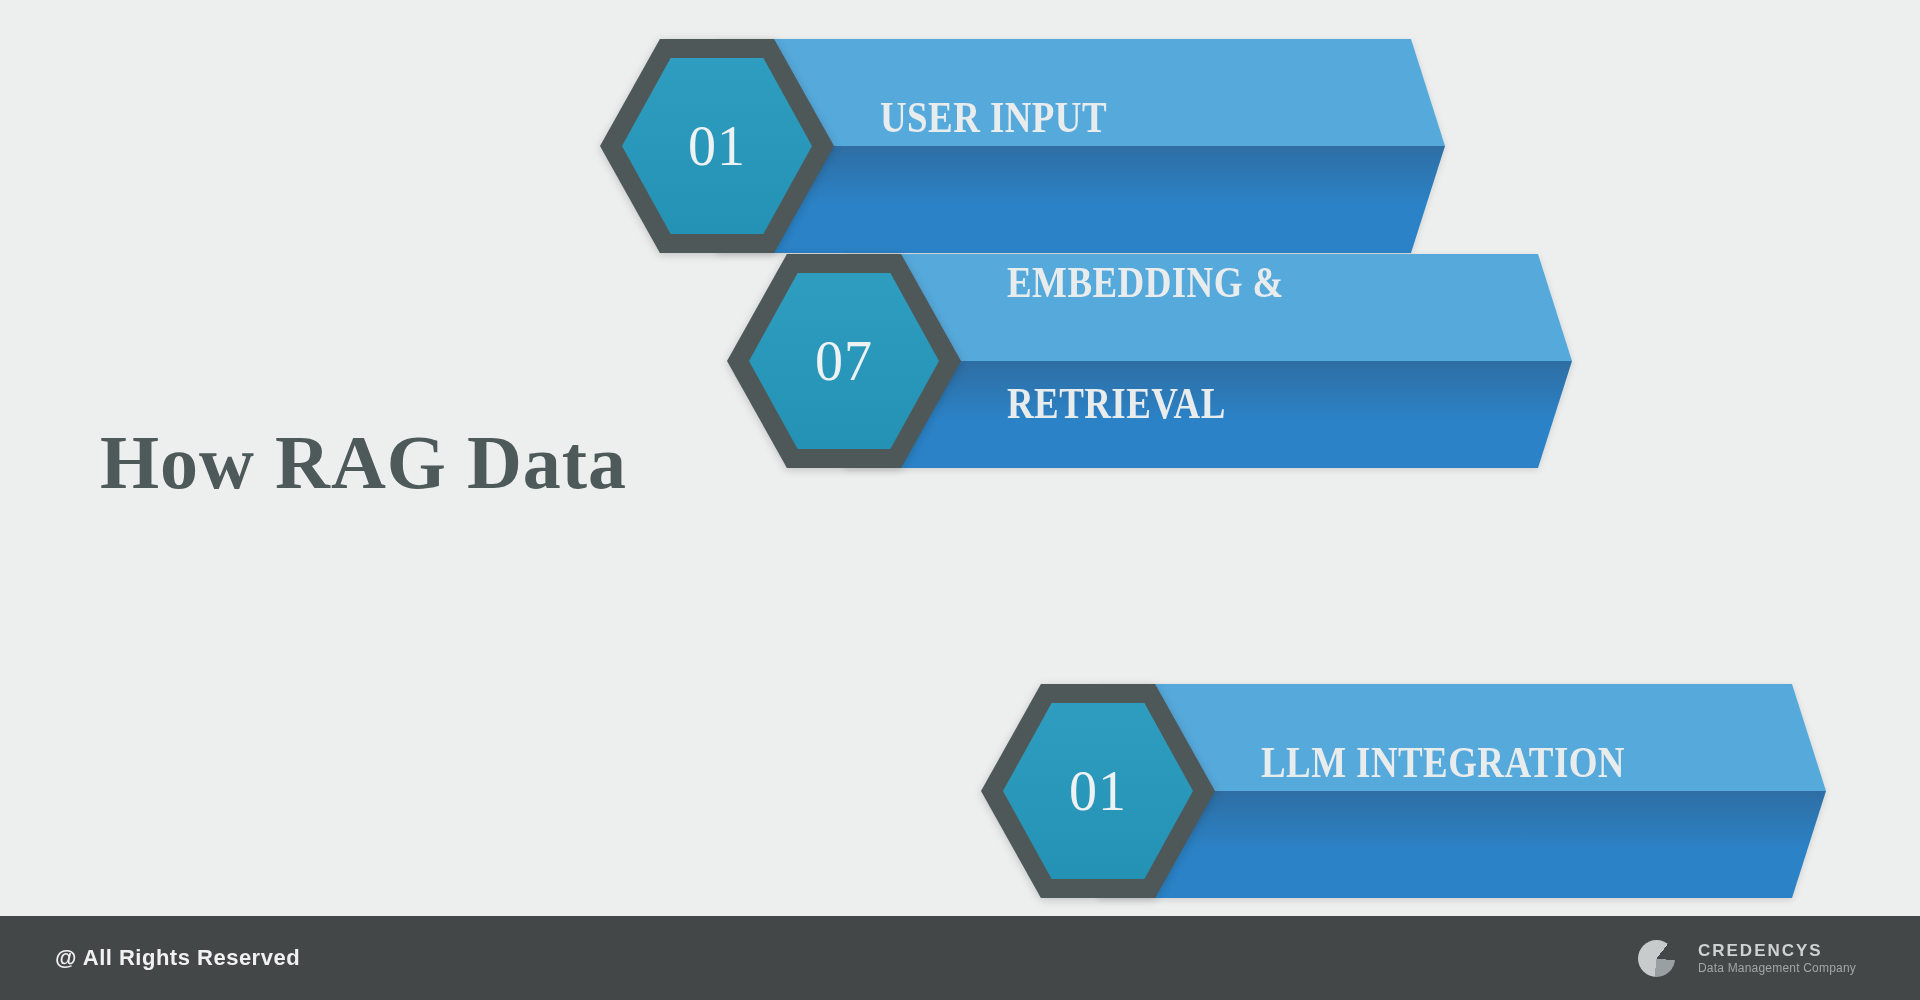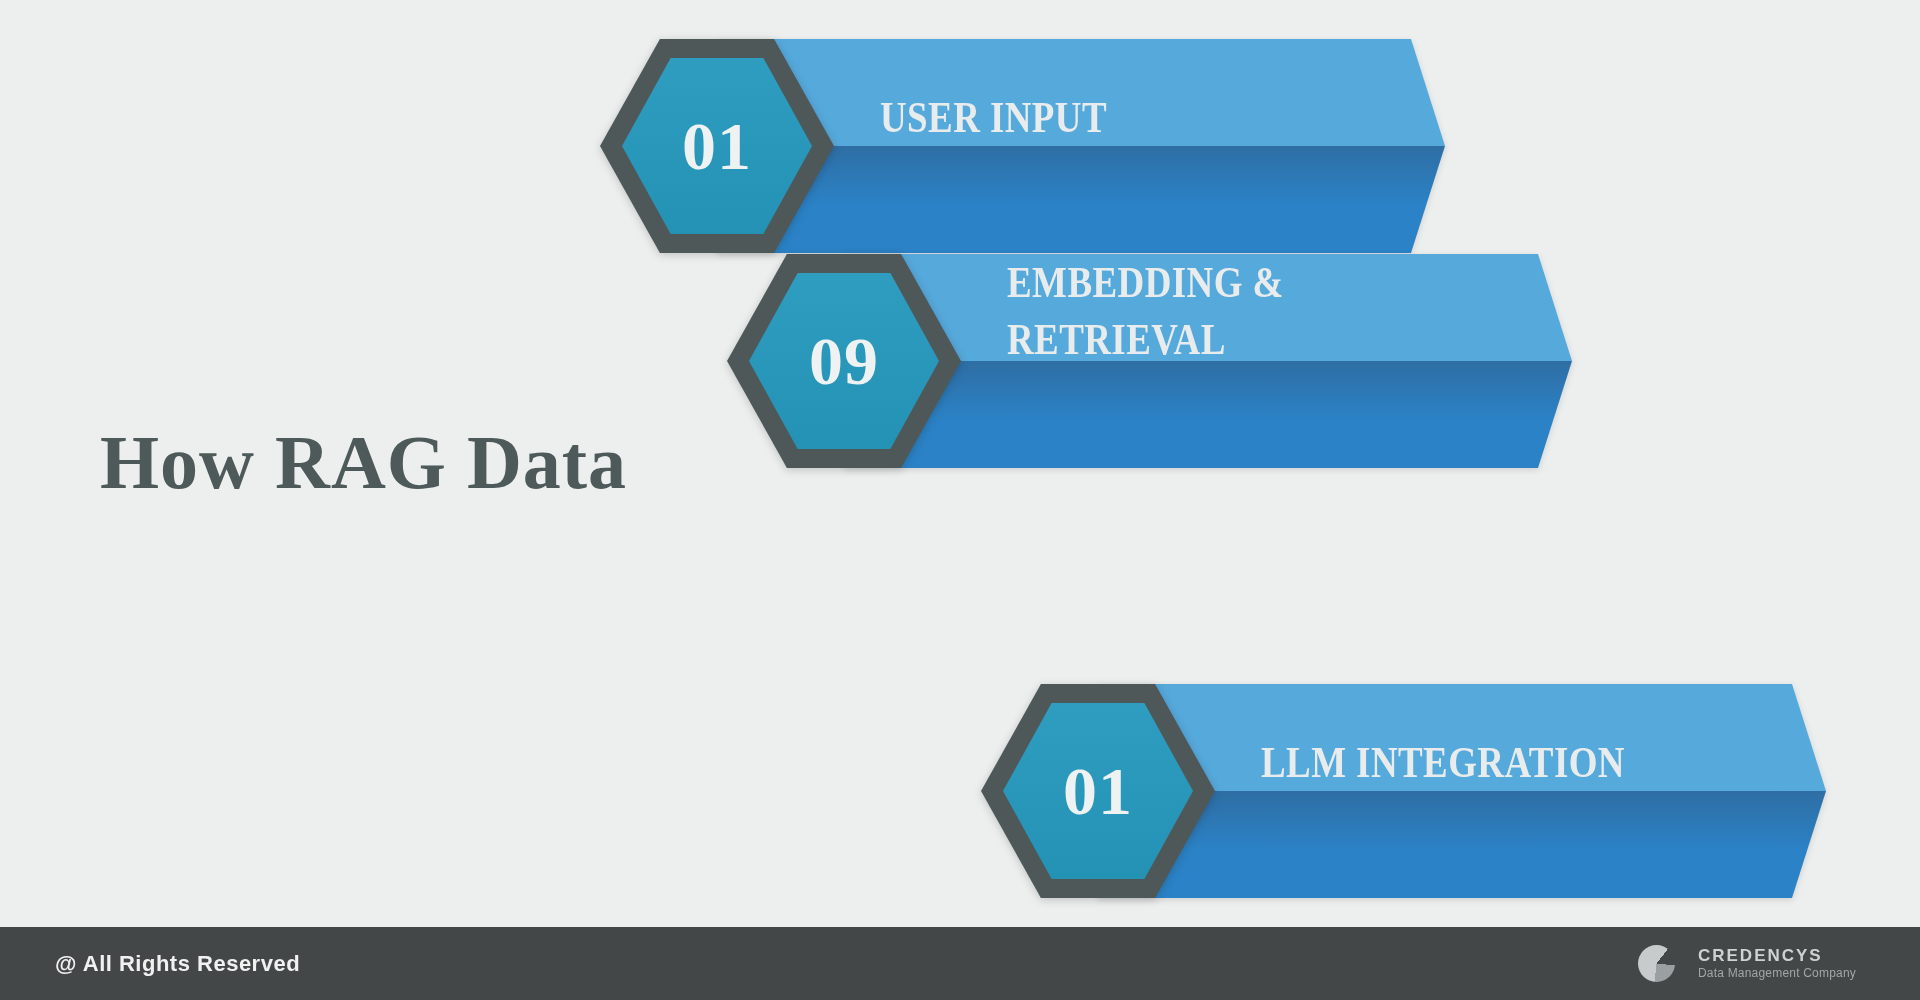--- a/index.html
+++ b/index.html
@@ -55,21 +55,21 @@
   }
   .band-bottom{
     position:absolute;left:0;top:50%;width:100%;height:50%;
     background:linear-gradient(180deg,var(--banner-dark-top) 0%,var(--banner-dark-bottom) 55%);
   }
   .banner-label{
     position:absolute;left:163px;top:0;height:107px;
     display:flex;flex-direction:column;justify-content:flex-end;
     padding-bottom:0;
   }
-  .banner-label.two-line{height:178px;justify-content:flex-start;padding-bottom:0;}
+  .banner-label.two-line{height:178px;justify-content:space-between;padding-bottom:0;}
   .banner-label span{
     display:inline-block;
     font-family:"Liberation Serif", serif;
     font-weight:bold;font-size:44px;line-height:57px;
     letter-spacing:0.5px;color:var(--label-text);
     transform:scaleX(0.84);transform-origin:left center;
     white-space:nowrap;
   }
 
   .hex{
@@ -81,27 +81,27 @@
     clip-path:polygon(0 50%, 25.6% 0, 74.4% 0, 100% 50%, 74.4% 100%, 25.6% 100%);
   }
   .hex-inner{
     position:absolute;left:22px;right:22px;top:19px;bottom:19px;
     background:linear-gradient(180deg,var(--hex-fill-top),var(--hex-fill-bottom));
     clip-path:polygon(0 50%, 25.6% 0, 74.4% 0, 100% 50%, 74.4% 100%, 25.6% 100%);
     display:flex;align-items:center;justify-content:center;
   }
   .hex-number{
     font-family:"Liberation Serif", serif;
-    font-weight:bold;font-size:68px;
+    font-weight:normal;font-size:56px;
     color:var(--number-text);letter-spacing:1px;
   }
 
   
   .footer{
-    position:absolute;left:0;bottom:0;width:1920px;height:73px;
+    position:absolute;left:0;bottom:0;width:1920px;height:84px;
     background:var(--footer-bar);
   }
   .copyright{
     position:absolute;left:55px;top:0;height:100%;
     display:flex;align-items:center;
     font-size:22px;font-weight:bold;letter-spacing:0.5px;
     color:#f0f2f2;
   }
   .logo{
     position:absolute;right:64px;top:0;height:100%;
@@ -159,21 +159,21 @@
         <div class="band-bottom"></div>
         <div class="banner-label two-line">
           <span>EMBEDDING &amp;</span>
           <span>RETRIEVAL</span>
         </div>
       </div>
     </div>
     <div class="hex">
       <div class="hex-shape">
         <div class="hex-inner">
-          <span class="hex-number">09</span>
+          <span class="hex-number">07</span>
         </div>
       </div>
     </div>
   </div>
 
 
   <div class="step s3">
     <div class="banner">
       <div class="banner-shape">
         <div class="band-top"></div>

